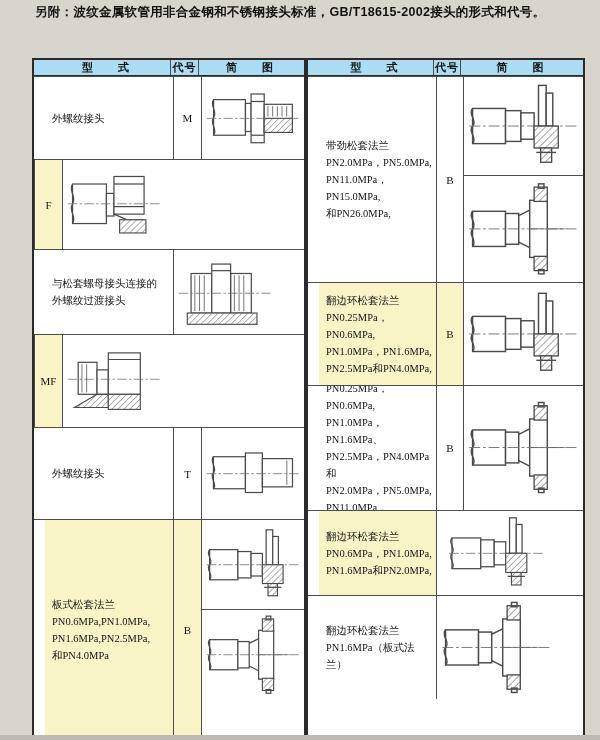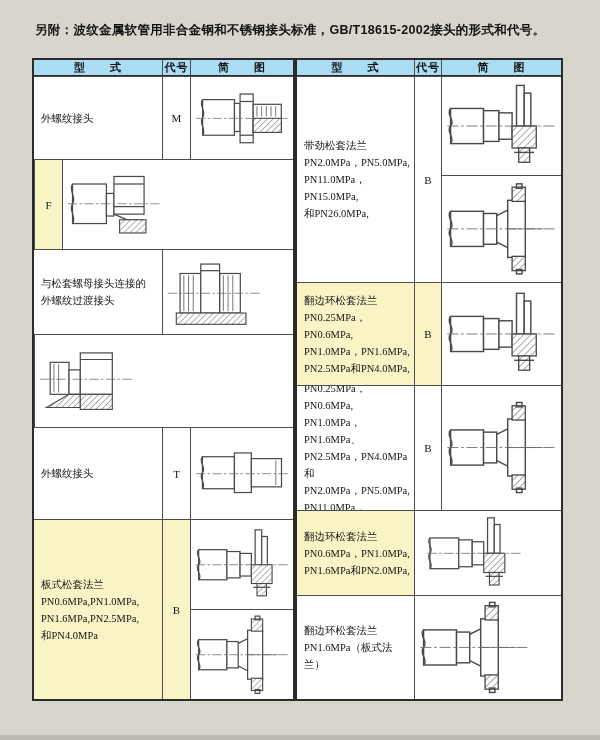--- a/index.html
+++ b/index.html
@@ -8,45 +8,46 @@
     --ink:#141414; --draw:#4a4a4a;
   }
   *{margin:0;padding:0;box-sizing:border-box;}
   html,body{width:600px;height:740px;}
   body{
     position:relative;background:var(--page_bg);
     font-family:"Liberation Serif","DejaVu Serif",serif;color:var(--ink);
     overflow:hidden;
   }
   .title{
-    position:absolute;left:35px;top:22px;width:560px;
+    position:absolute;left:35px;top:4px;width:560px;
     font-family:"Liberation Sans","DejaVu Sans",sans-serif;
     font-weight:bold;font-size:12.5px;letter-spacing:0.3px;color:#111;
   }
   .tablewrap{
     position:absolute;left:32px;top:58px;
     display:flex;border:2px solid var(--border_dark);background:var(--cell_bg);
   }
   .half{display:flex;flex-direction:column;}
   .vdivider{width:4px;background:var(--border_dark);}
   .row{display:flex;border-top:1px solid var(--border_mid);}
-  .row.first{border-top:none;}
+  .row.first{border-top:none;padding-left:8px;}
   .hrow{background:var(--header_bg);border-bottom:1px solid var(--border_dark);}
   .cell{overflow:hidden;}
   .c2,.c3{border-left:1px solid var(--border_mid);}
   .left .c1{width:128px;} .left .c2{width:28px;} .left .c3{width:103px;}
   .right .c1{width:117px;} .right .c2{width:27px;} .right .c3{width:120px;}
   .hcell{
     display:flex;align-items:center;justify-content:center;
     font-size:11px;font-weight:bold;height:15px;letter-spacing:1px;
   }
   .typecell{
     display:flex;align-items:center;
     padding:4px 3px 4px 7px;font-size:10.5px;line-height:1.62;
     white-space:pre-line;
+    margin-left:11px;
   }
   .codecell{
     display:flex;align-items:center;justify-content:center;
     font-size:11px;
   }
   .hl{background:var(--highlight);}
   .dcell{display:flex;align-items:center;justify-content:center;background:var(--cell_bg);}
   .dcell svg{display:block;width:96%;height:96%;}
   .dstack{display:flex;flex-direction:column;}
   .dstack .dcell{flex:none;}
@@ -140,20 +141,21 @@
             <line x1="72" y1="24" x2="72" y2="62" stroke="#4a4a4a" stroke-width="0.8"></line>
             <rect x="38" y="12" width="20" height="52" stroke="#4a4a4a" stroke-width="1.3" fill="#ffffff"></rect>
             <line x1="38" y1="19" x2="58" y2="19" stroke="#4a4a4a" stroke-width="1.3" fill="none"></line>
             <rect x="12" y="64" width="74" height="12" fill="url(#h3)" stroke="#4a4a4a" stroke-width="1.2"></rect>
             <line x1="3" y1="43" x2="101" y2="43" stroke="#6a6a6a" stroke-width="0.8" stroke-dasharray="10 2.5 2.5 2.5"></line>
           </svg>
         </div>
     </div>
 
     <div class="row" style="height:93px">
+      <div class="cell c2 codecell hl">MF</div>
       <div class="cell c3 dcell">
           <svg viewBox="0 0 104 84" preserveAspectRatio="xMidYMid meet">
             <defs>
               <pattern id="h4" width="4.5" height="4.5" patternTransform="rotate(45)" patternUnits="userSpaceOnUse">
                 <rect width="4.5" height="4.5" fill="#fff"></rect>
                 <line x1="0" y1="0" x2="0" y2="4.5" stroke="#5a5a5a" stroke-width="1"></line>
               </pattern>
             </defs>
             <rect x="14" y="22" width="20" height="34" stroke="#4a4a4a" stroke-width="1.3" fill="#ffffff"></rect>
             <line x1="18" y1="24" x2="18" y2="54" stroke="#4a4a4a" stroke-width="0.8"></line>
@@ -182,21 +184,21 @@
             <rect x="10" y="24" width="34" height="34" stroke="#4a4a4a" stroke-width="1.3" fill="#ffffff"></rect>
             <path d="M10 24 c-5 5.666666666666667 5 11.333333333333334 0 17 c-5 5.666666666666667 5 11.333333333333334 0 17" stroke="#4a4a4a" stroke-width="1.3" fill="none"></path>
             <rect x="44" y="20" width="18" height="42" stroke="#4a4a4a" stroke-width="1.3" fill="#ffffff"></rect>
             <rect x="62" y="26" width="32" height="30" stroke="#4a4a4a" stroke-width="1.3" fill="#ffffff"></rect>
             <line x1="88" y1="28" x2="88" y2="54" stroke="#4a4a4a" stroke-width="0.8"></line>
             <line x1="3" y1="42" x2="101" y2="42" stroke="#6a6a6a" stroke-width="0.8" stroke-dasharray="10 2.5 2.5 2.5"></line>
           </svg>
         </div>
     </div>
 
-    <div class="row" style="height:180px">
+    <div class="row" style="height:220px">
       <div class="cell c1 typecell hl">板式松套法兰
 PN0.6MPa,PN1.0MPa,
 PN1.6MPa,PN2.5MPa,
 和PN4.0MPa</div>
       <div class="cell c2 codecell hl">B</div>
       <div class="cell c3 dstack">
         <div class="dcell" style="height:89px">
             <svg viewBox="0 0 104 84" preserveAspectRatio="xMidYMid meet">
               <defs>
                 <pattern id="h6" width="4.5" height="4.5" patternTransform="rotate(45)" patternUnits="userSpaceOnUse">

